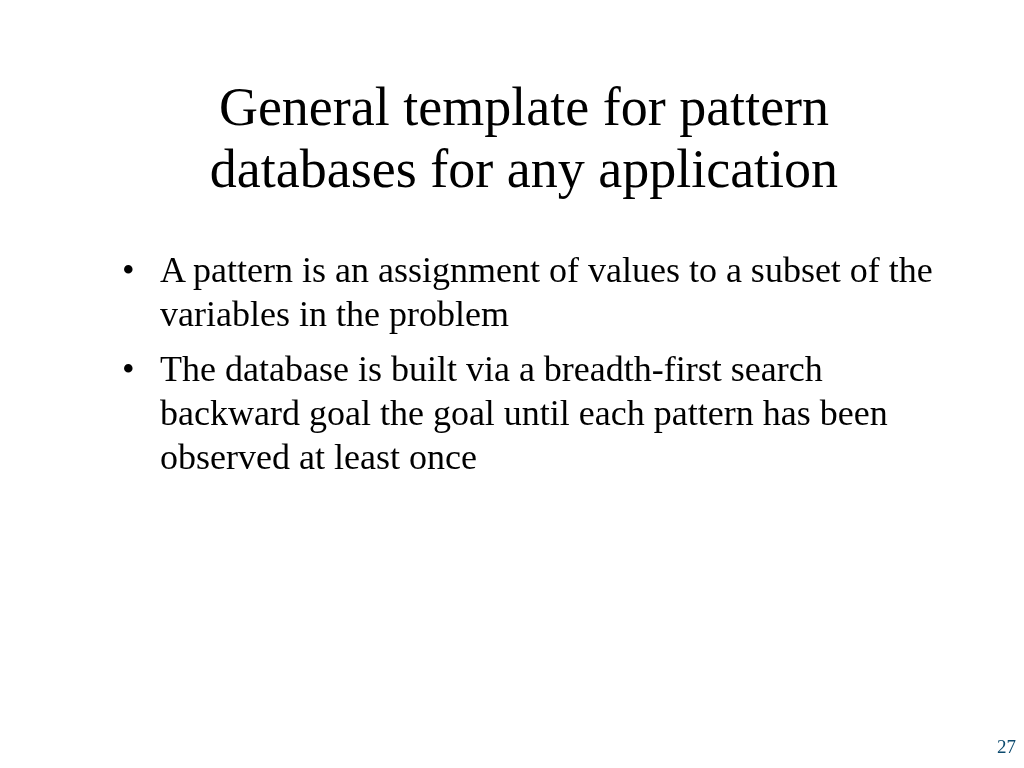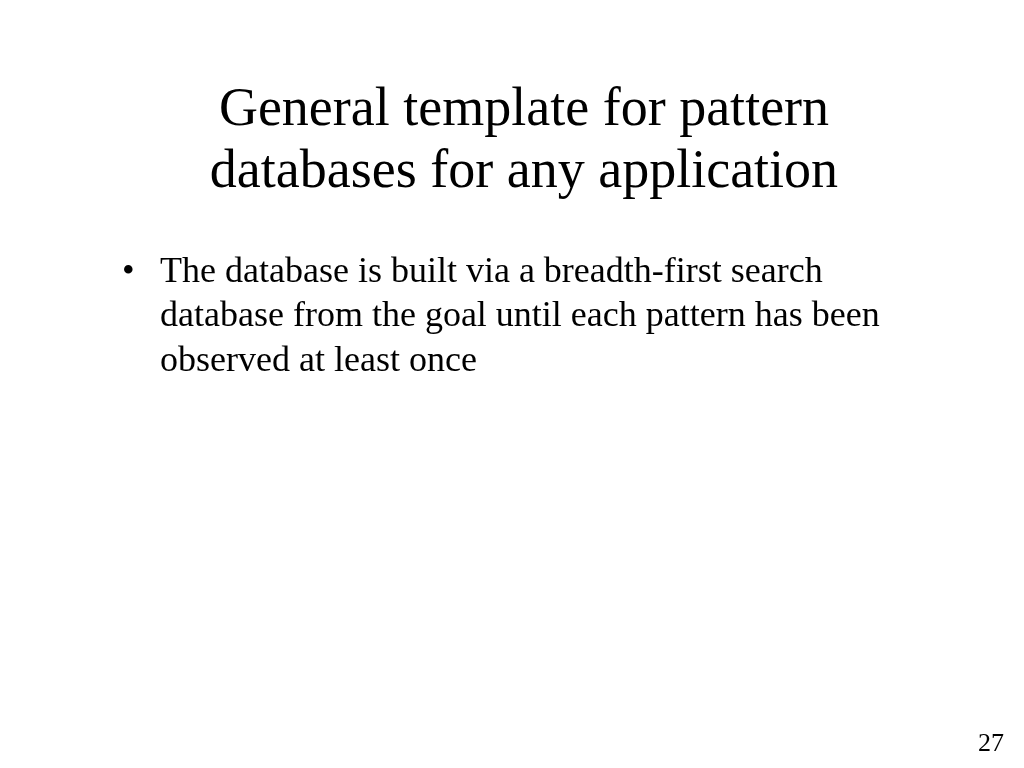--- a/index.html
+++ b/index.html
@@ -44,27 +44,28 @@
     .bullets li::before {
       content: "•";
       position: absolute;
       left: 12px;
       top: 0;
       font-size: 36px;
     }
     .page-number {
       position: absolute;
       bottom: 18px;
-      right: 28px;
-      font-size: 26px;
-      color: #000000;
+      right: 16px;
+      font-size: 19px;
+      color: #0c4a6e;
     }
   </style>
 </head>
 <body>
 
 <div class="slide">
   <h1 class="title">General template for pattern databases for any application</h1>
   <ul class="bullets">
-    <li>The database is built via a breadth-first search database from the goal until each pattern has been observed at least once</li>
+    <li>A pattern is an assignment of values to a subset of the variables in the problem</li>
+    <li>The database is built via a breadth-first search backward goal the goal until each pattern has been observed at least once</li>
   </ul>
   <div class="page-number">27</div>
 </div>
 
 </body></html>

